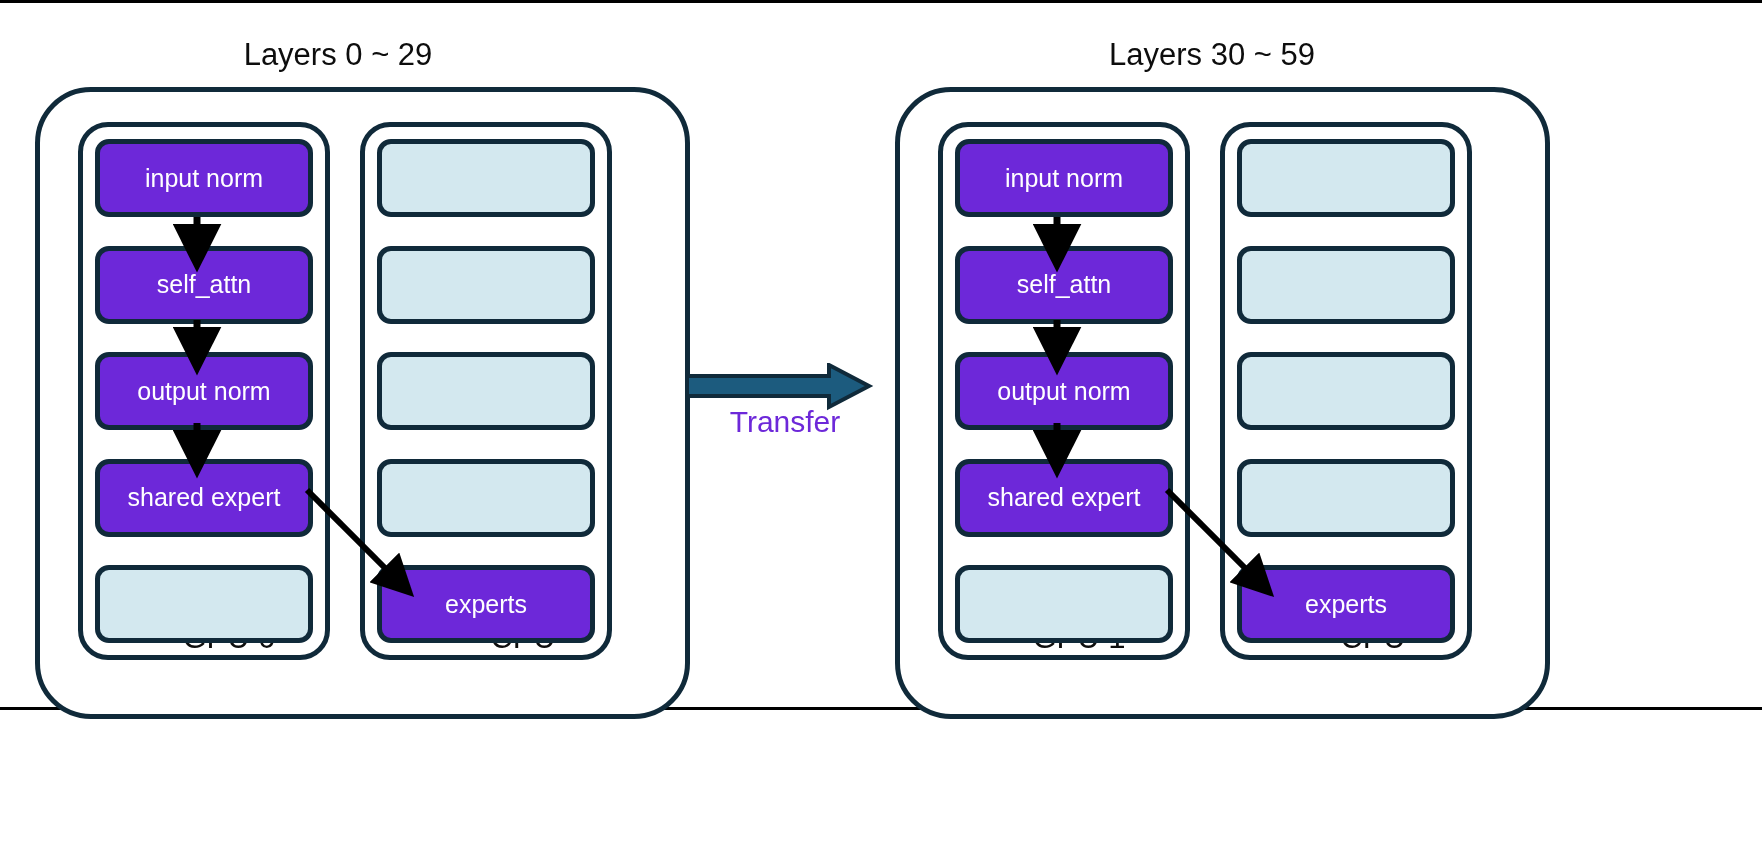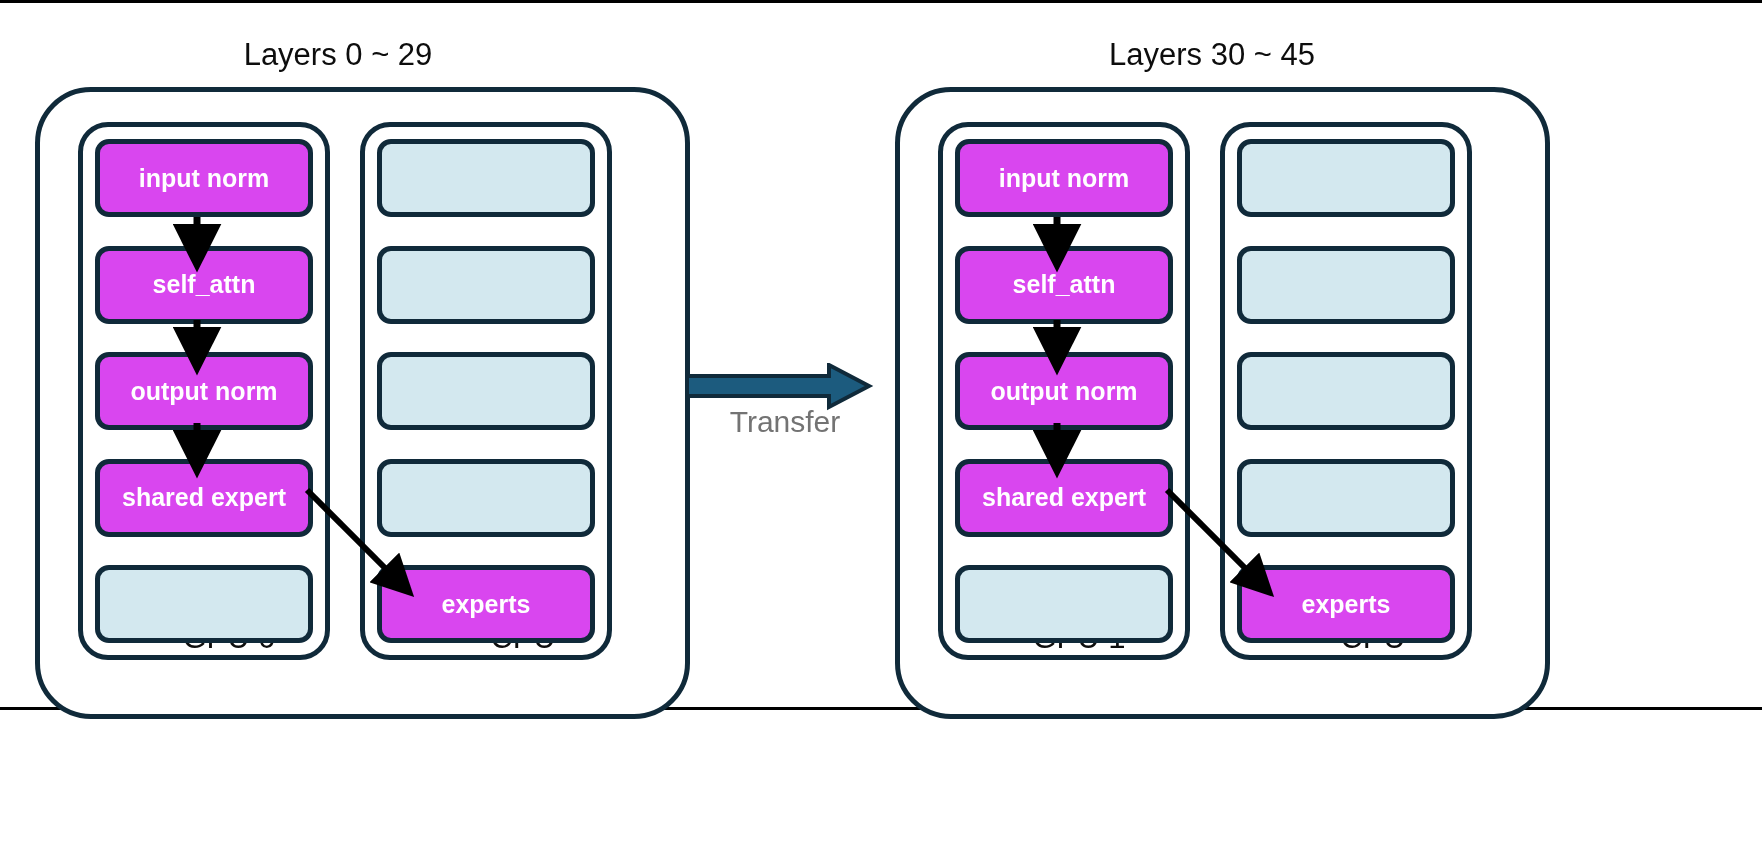--- a/index.html
+++ b/index.html
@@ -90,21 +90,21 @@
     display: flex;
     align-items: center;
     justify-content: center;
     font-size: 25px;
     color: #ffffff;
     font-family: "Liberation Sans", sans-serif;
     white-space: nowrap;
     position: relative;
     z-index: 3;
   }
-  .block.warm  { background: #d946ef; font-weight: bold; }
+  .block.warm  { background: #6d28d9; }
   .block.cool  { background: #D3E8EF; }
   .block.empty { color: transparent; }
 
   
   .device-label {
     position: absolute;
     bottom: 58px;
     font-size: 31px;
     color: #0d0d0d;
     text-align: center;
@@ -137,21 +137,21 @@
     z-index: 5;
   }
   .transfer-label {
     position: absolute;
     left: 690px;
     top: 400px;
     width: 190px;
     text-align: center;
     font-size: 30px;
     line-height: 1.26;
-    color: #737373;
+    color: #6d28d9;
     font-family: "Liberation Sans", sans-serif;
     z-index: 6;
   }
 </style>
 </head>
 <body>
 
 <div id="canvas">
 
   <div class="panel-group left">
@@ -203,21 +203,21 @@
   <svg class="transfer" viewBox="0 0 200 140" xmlns="http://www.w3.org/2000/svg">
     <polygon points="4,13 146,13 146,2 186,23 146,44 146,33 4,33" fill="#1C5B7E" stroke="#102A3A" stroke-width="4" stroke-linejoin="miter"></polygon>
   </svg>
 
   <div class="transfer-label">
     <div>Transfer</div>
   </div>
 
   <div class="panel-group right">
 
-    <div class="panel-title">Layers 30 ~ 45</div>
+    <div class="panel-title">Layers 30 ~ 59</div>
 
     <div class="device">
 
       <div class="column gpu-col">
         <div class="block warm">input norm</div>
         <div class="block warm">self_attn</div>
         <div class="block warm">output norm</div>
         <div class="block warm">shared expert</div>
         <div class="block cool empty"></div>
       </div>

